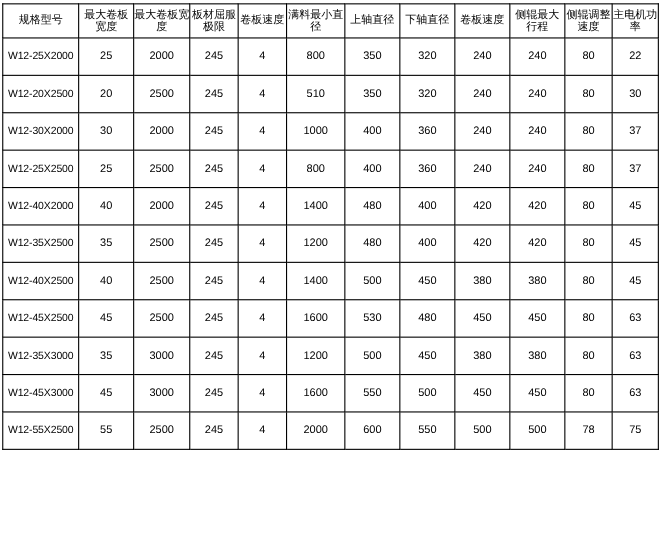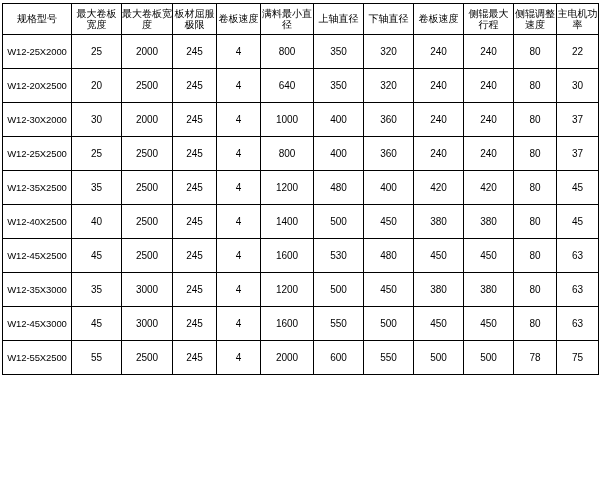--- a/index.html
+++ b/index.html
@@ -115,21 +115,21 @@
           <td>240</td>
           <td>80</td>
           <td>22</td>
         </tr>
         <tr>
           <td class="model">W12-20X2500</td>
           <td>20</td>
           <td>2500</td>
           <td>245</td>
           <td>4</td>
-          <td>640</td>
+          <td>510</td>
           <td>350</td>
           <td>320</td>
           <td>240</td>
           <td>240</td>
           <td>80</td>
           <td>30</td>
         </tr>
         <tr>
           <td class="model">W12-30X2000</td>
           <td>30</td>
@@ -150,20 +150,34 @@
           <td>2500</td>
           <td>245</td>
           <td>4</td>
           <td>800</td>
           <td>400</td>
           <td>360</td>
           <td>240</td>
           <td>240</td>
           <td>80</td>
           <td>37</td>
+        </tr>
+        <tr>
+          <td class="model">W12-40X2000</td>
+          <td>40</td>
+          <td>2000</td>
+          <td>245</td>
+          <td>4</td>
+          <td>1400</td>
+          <td>480</td>
+          <td>400</td>
+          <td>420</td>
+          <td>420</td>
+          <td>80</td>
+          <td>45</td>
         </tr>
         <tr>
           <td class="model">W12-35X2500</td>
           <td>35</td>
           <td>2500</td>
           <td>245</td>
           <td>4</td>
           <td>1200</td>
           <td>480</td>
           <td>400</td>

